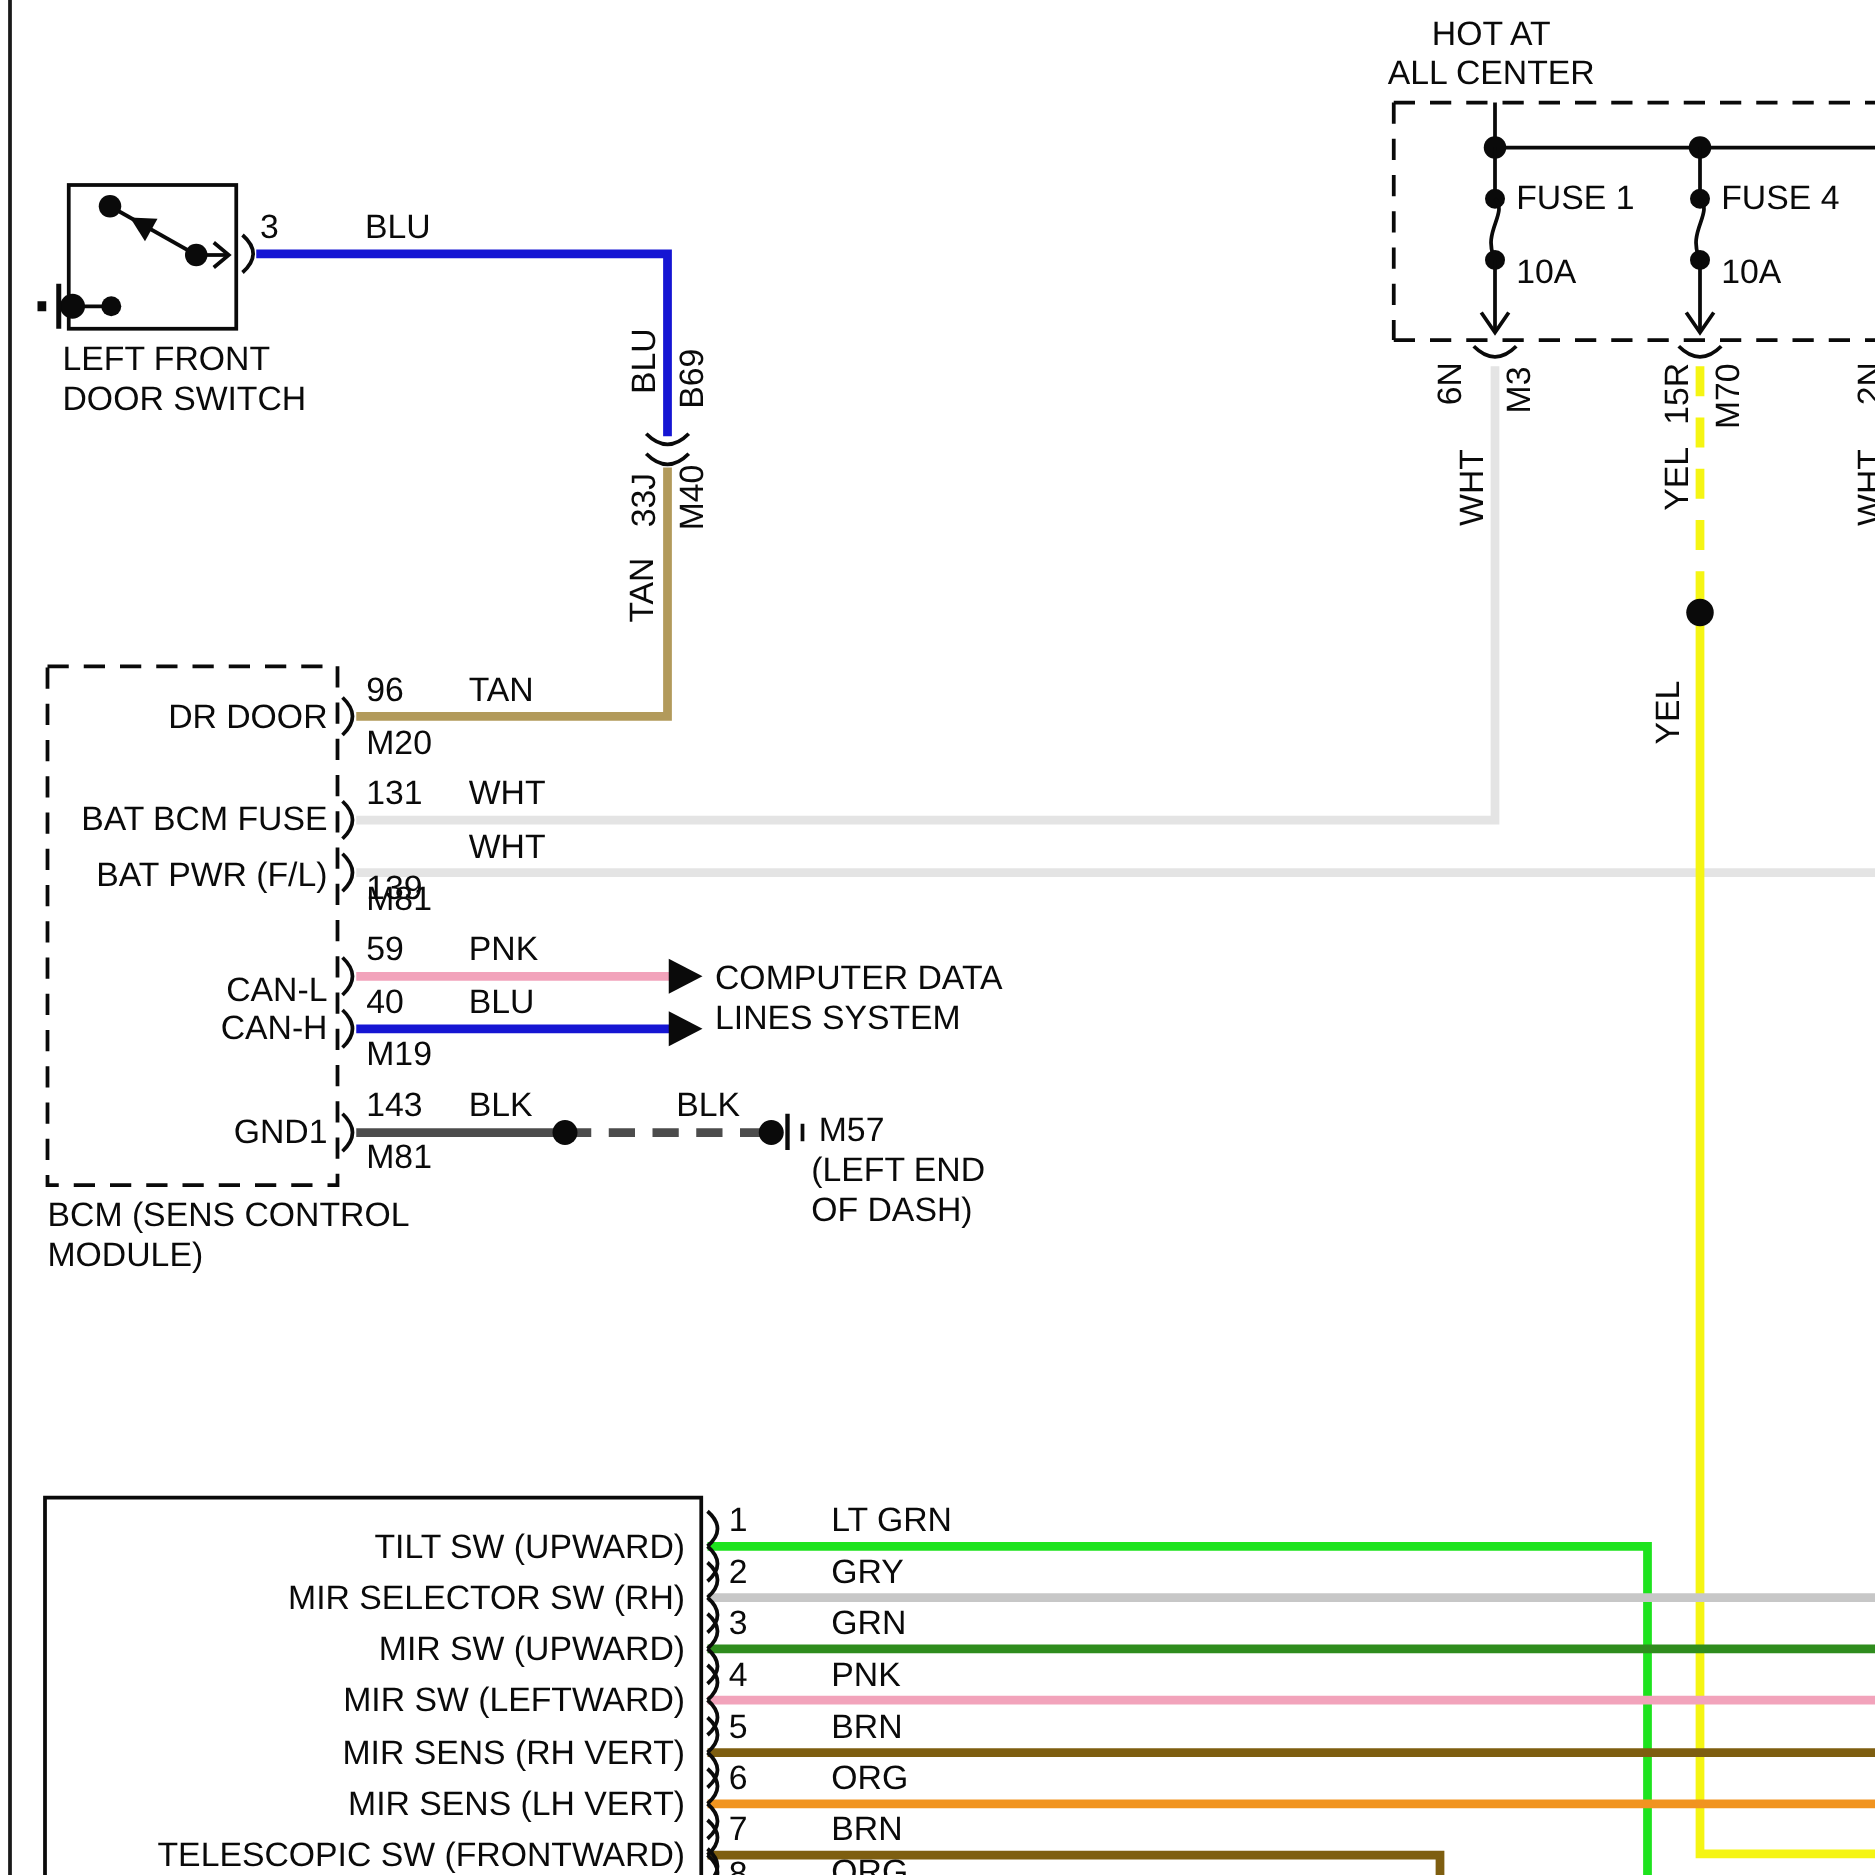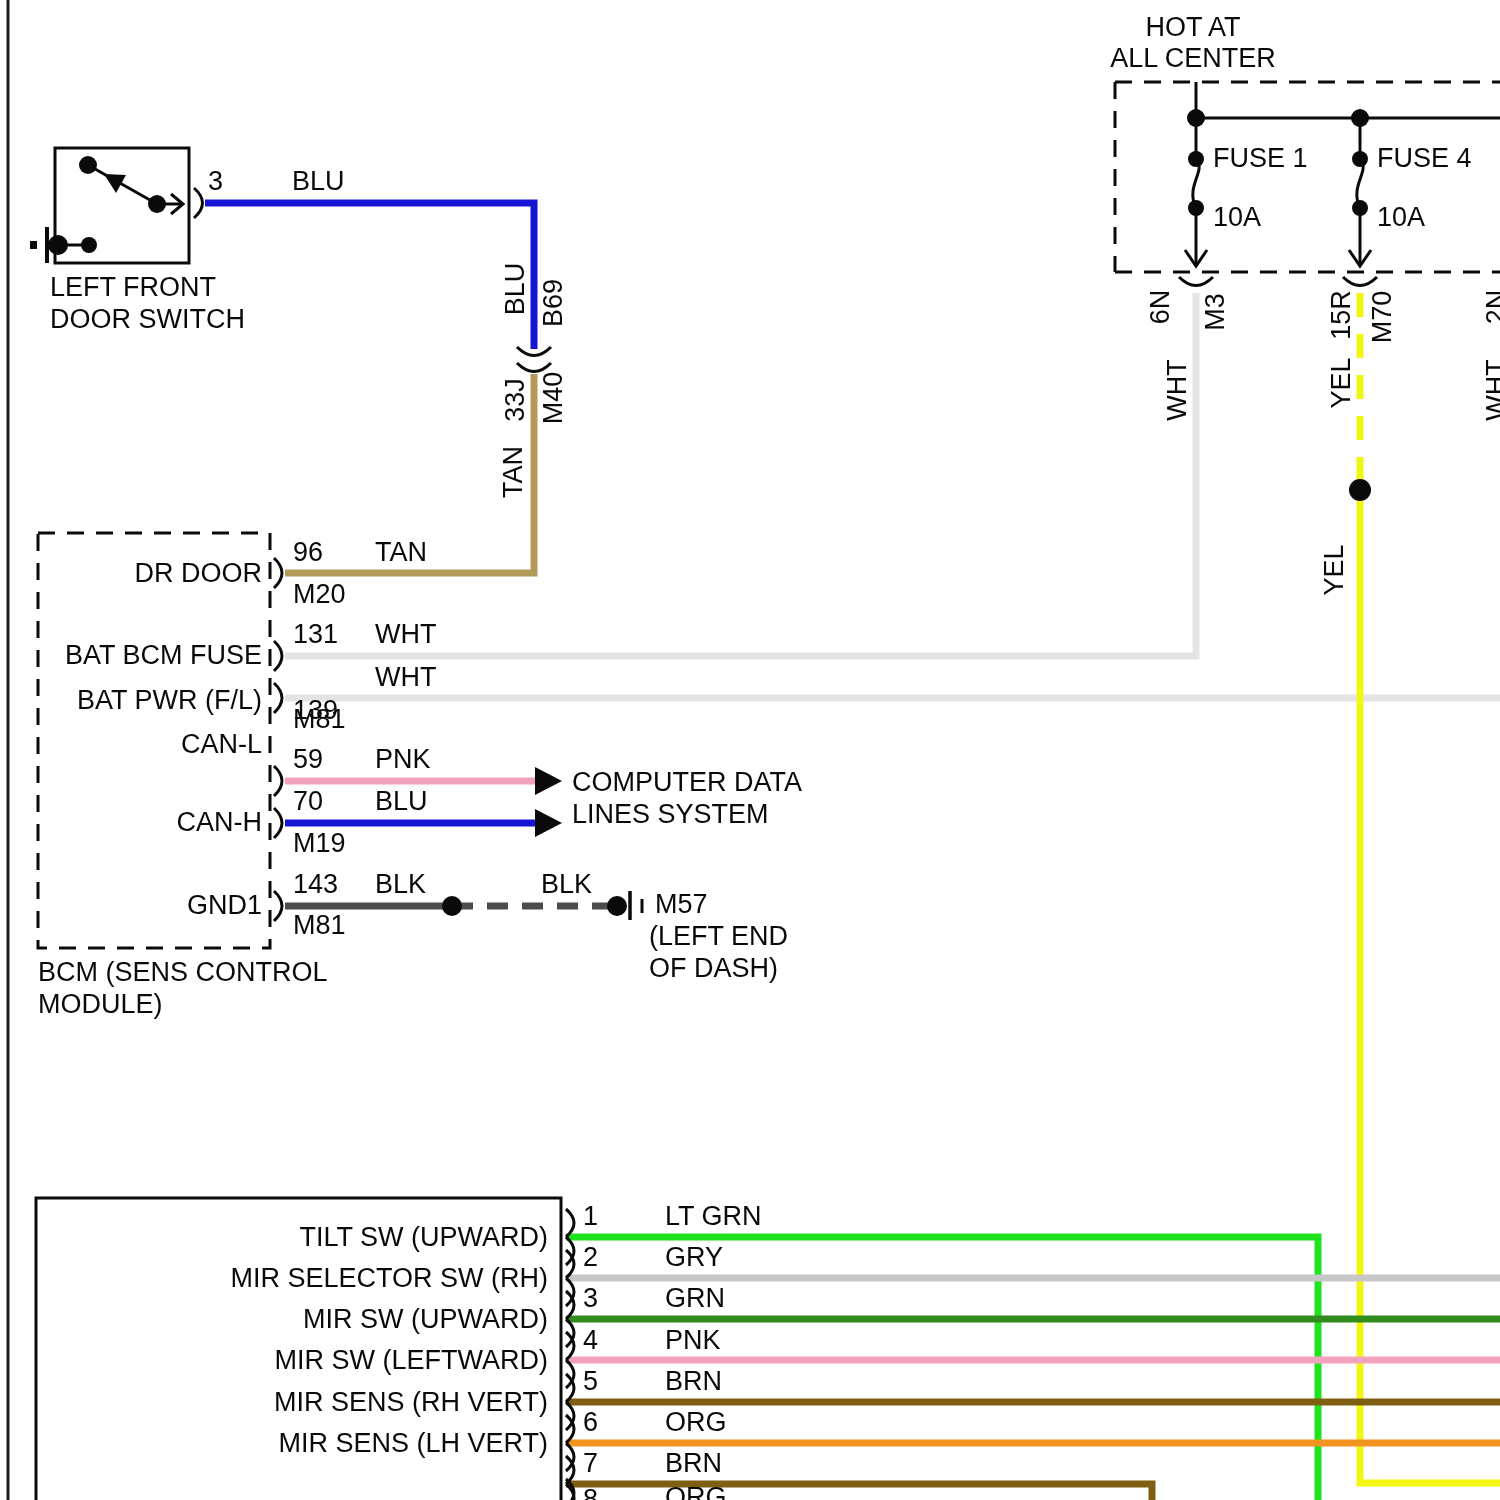--- a/index.html
+++ b/index.html
@@ -174,35 +174,35 @@
 
 <span class="lb rot" style="left:515px;top:289px">BLU</span>
 <span class="lb rot" style="left:553px;top:303px">B69</span>
 <span class="lb rot" style="left:515px;top:400px">33J</span>
 <span class="lb rot" style="left:553px;top:398px">M40</span>
 <span class="lb rot" style="left:513px;top:472px">TAN</span>
 
 <span class="lb ra" style="left:262px;top:573px">DR DOOR</span>
 <span class="lb ra" style="left:262px;top:655px">BAT BCM FUSE</span>
 <span class="lb ra" style="left:262px;top:700px">BAT PWR (F/L)</span>
-<span class="lb ra" style="left:262px;top:744px">CAN-L</span>
+<span class="lb ra" style="left:262px;top:792px">CAN-L</span>
 <span class="lb ra" style="left:262px;top:822px">CAN-H</span>
 <span class="lb ra" style="left:262px;top:905px">GND1</span>
 
 <span class="lb" style="left:293px;top:552px">96</span>
 <span class="lb" style="left:375px;top:552px">TAN</span>
 <span class="lb" style="left:293px;top:594px">M20</span>
 <span class="lb" style="left:293px;top:634px">131</span>
 <span class="lb" style="left:375px;top:634px">WHT</span>
 <span class="lb" style="left:293px;top:710px">139</span>
 <span class="lb" style="left:375px;top:677px">WHT</span>
 <span class="lb" style="left:293px;top:719px">M81</span>
 <span class="lb" style="left:293px;top:759px">59</span>
 <span class="lb" style="left:375px;top:759px">PNK</span>
-<span class="lb" style="left:293px;top:801px">70</span>
+<span class="lb" style="left:293px;top:801px">40</span>
 <span class="lb" style="left:375px;top:801px">BLU</span>
 <span class="lb" style="left:293px;top:843px">M19</span>
 <span class="lb" style="left:293px;top:884px">143</span>
 <span class="lb" style="left:375px;top:884px">BLK</span>
 <span class="lb" style="left:293px;top:925px">M81</span>
 
 <span class="lb" style="left:572px;top:782px">COMPUTER DATA</span>
 <span class="lb" style="left:572px;top:814px">LINES SYSTEM</span>
 
 <span class="lb" style="left:541px;top:884px">BLK</span>
@@ -228,20 +228,21 @@
 <span class="lb rot" style="left:1334px;top:570px">YEL</span>
 <span class="lb rot" style="left:1496px;top:307px">2N</span>
 <span class="lb rot" style="left:1496px;top:390px">WHT</span>
 
 <span class="lb ra" style="left:548px;top:1237px">TILT SW (UPWARD)</span>
 <span class="lb ra" style="left:548px;top:1278px">MIR SELECTOR SW (RH)</span>
 <span class="lb ra" style="left:548px;top:1319px">MIR SW (UPWARD)</span>
 <span class="lb ra" style="left:548px;top:1360px">MIR SW (LEFTWARD)</span>
 <span class="lb ra" style="left:548px;top:1402px">MIR SENS (RH VERT)</span>
 <span class="lb ra" style="left:548px;top:1443px">MIR SENS (LH VERT)</span>
+<span class="lb ra" style="left:548px;top:1484px">TELESCOPIC SW (FRONTWARD)</span>
 
 <span class="lb" style="left:583px;top:1216px">1</span>
 <span class="lb" style="left:665px;top:1216px">LT GRN</span>
 <span class="lb" style="left:583px;top:1257px">2</span>
 <span class="lb" style="left:665px;top:1257px">GRY</span>
 <span class="lb" style="left:583px;top:1298px">3</span>
 <span class="lb" style="left:665px;top:1298px">GRN</span>
 <span class="lb" style="left:583px;top:1340px">4</span>
 <span class="lb" style="left:665px;top:1340px">PNK</span>
 <span class="lb" style="left:583px;top:1381px">5</span>

